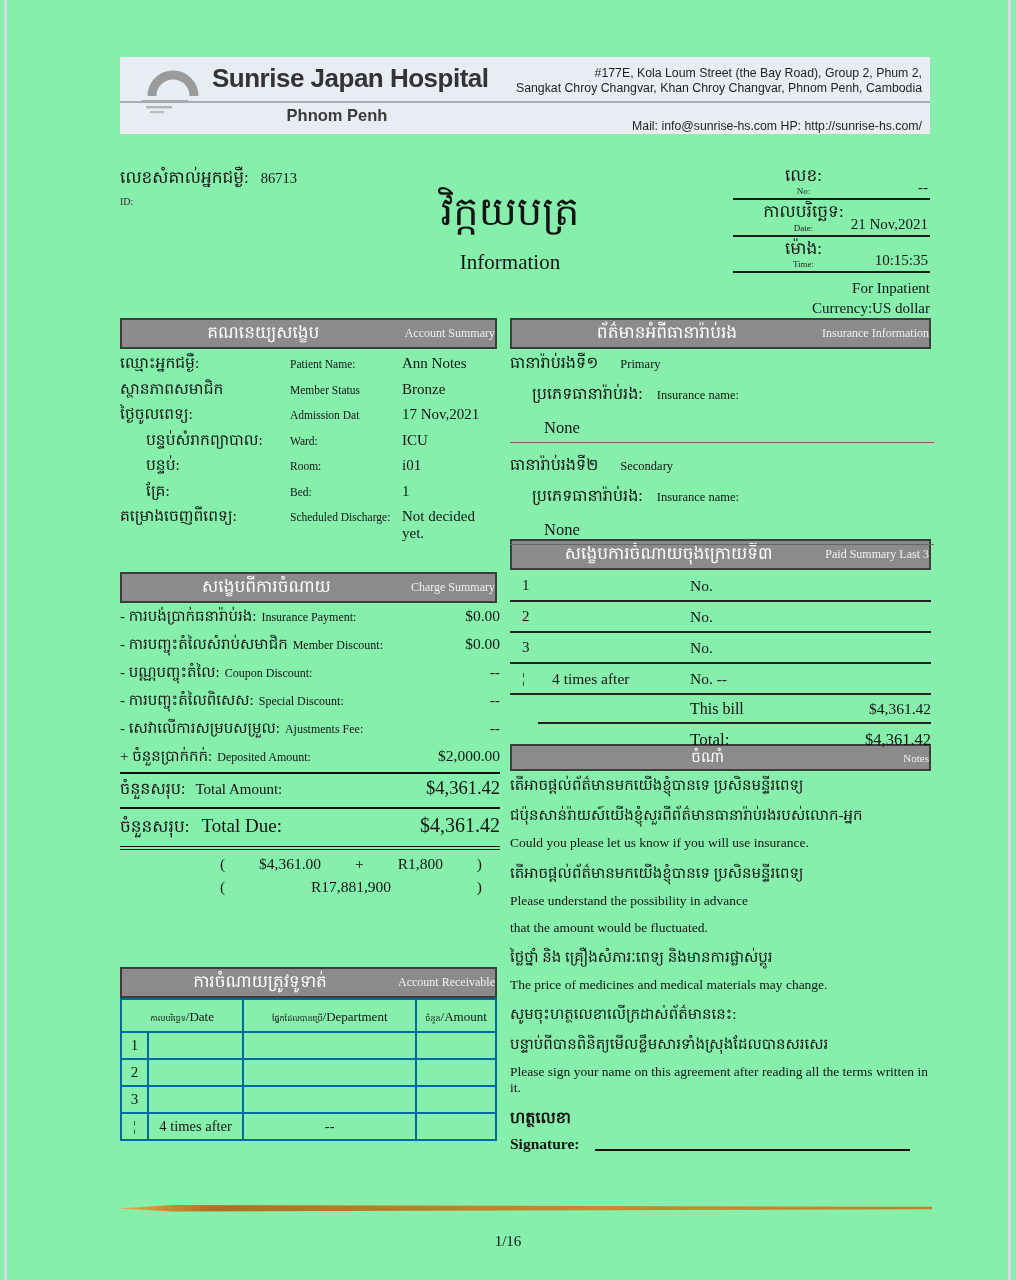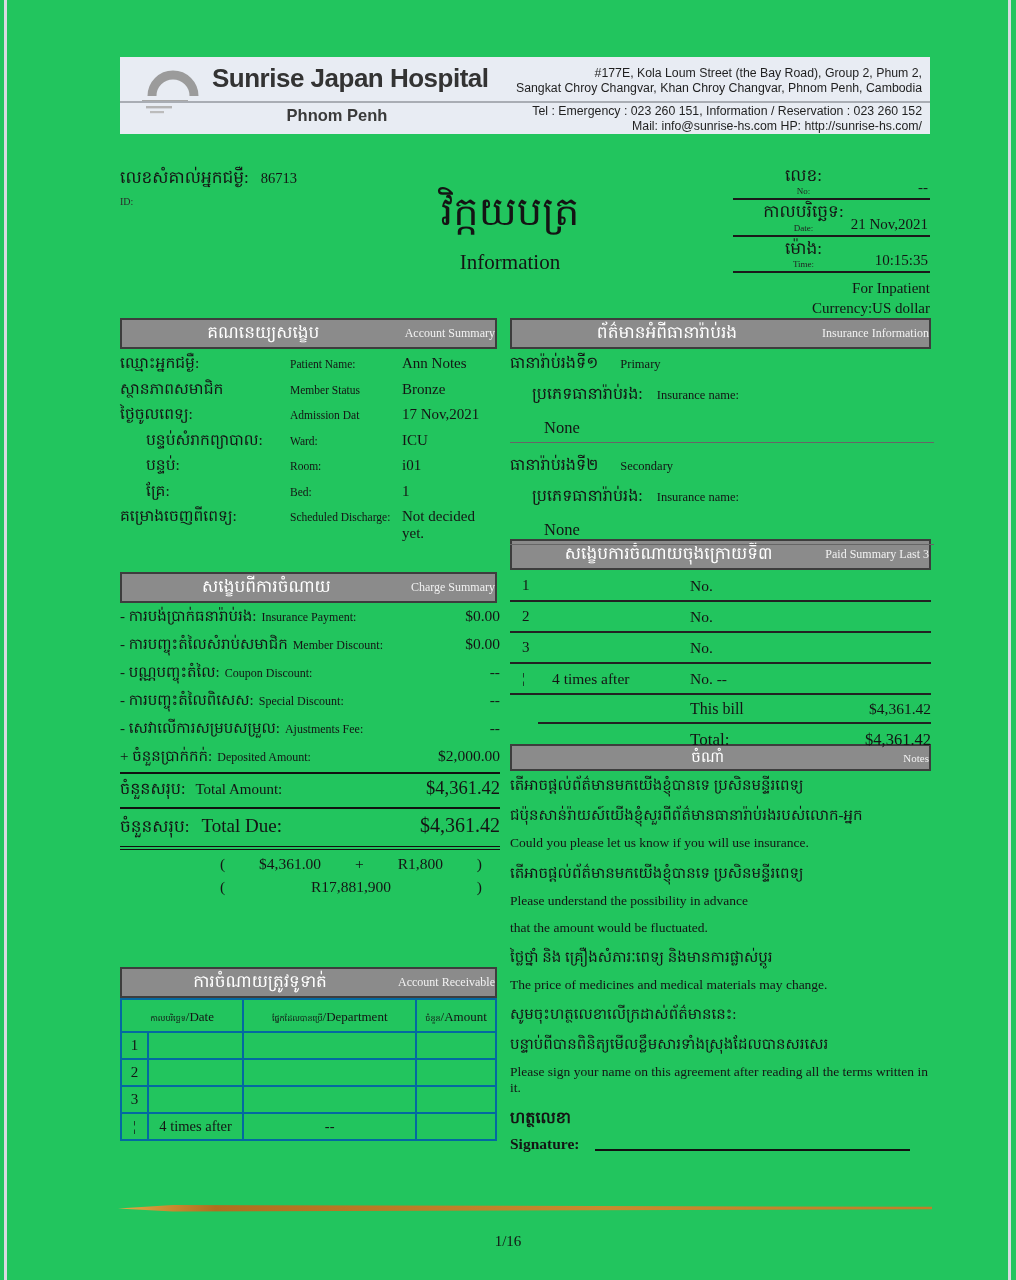--- a/index.html
+++ b/index.html
@@ -1,17 +1,17 @@
 <!DOCTYPE html>
 <html><head>
 <meta charset="utf-8">
 <style>
   * { box-sizing: border-box; margin: 0; padding: 0; }
   body { background:#ffffff; font-family:"Liberation Serif", serif; color:#141414; }
-  .page { position:relative; width:1016px; height:1280px; background:#22c55e; overflow:hidden; }
+  .page { position:relative; width:1016px; height:1280px; background:#86efac; overflow:hidden; }
   .edge { position:absolute; top:0; height:1280px; width:3px; background:#d9dae1; }
   .edge-left { left:4px; } .edge-right { right:5px; }
 
   
   .header-band { position:absolute; left:120px; top:57px; width:810px; height:77px; background:#e8ecf3; font-family:"Liberation Sans", sans-serif; }
   .h-div { position:absolute; top:44px; left:0; right:0; height:2px; background:#a9adb4; }
   .logo { position:absolute; left:20px; top:5px; }
   .h-name { position:absolute; left:92px; top:6px; font-size:26px; font-weight:600; color:#333; letter-spacing:-0.5px; }
   .h-branch { position:absolute; left:92px; top:49px; width:250px; text-align:center; font-size:16.5px; font-weight:600; color:#3a3a3a; }
   .h-right { position:absolute; right:8px; text-align:right; font-size:12.3px; color:#1f1f1f; white-space:nowrap; }
@@ -124,21 +124,20 @@
         <rect x="2" y="38" width="46" height="2.6" fill="#a8a8a8"></rect>
         <rect x="6" y="44" width="26" height="2.4" fill="#b4b4b4"></rect>
         <rect x="10" y="49" width="14" height="2.2" fill="#bcbcbc"></rect>
       </svg>
     </span>
     <div class="h-name">Sunrise Japan Hospital</div>
     <div class="h-div"></div>
     <div class="h-branch">Phnom Penh</div>
     <div class="h-right addr1">#177E, Kola Loum Street (the Bay Road), Group 2, Phum 2,</div>
     <div class="h-right addr2">Sangkat Chroy Changvar, Khan Chroy Changvar, Phnom Penh, Cambodia</div>
-    <div class="h-right tel">Tel : Emergency : 023 260 151, Information / Reservation : 023 260 152</div>
     <div class="h-right mail">Mail: info@sunrise-hs.com  HP: http://sunrise-hs.com/</div>
   </div>
 
   <div class="id-block">
     <div>
       <span class="id-km">លេខសំគាល់អ្នកជម្ងឺ:</span>
       <span class="id-val">86713</span>
     </div>
     <div class="id-en">ID:</div>
   </div>

